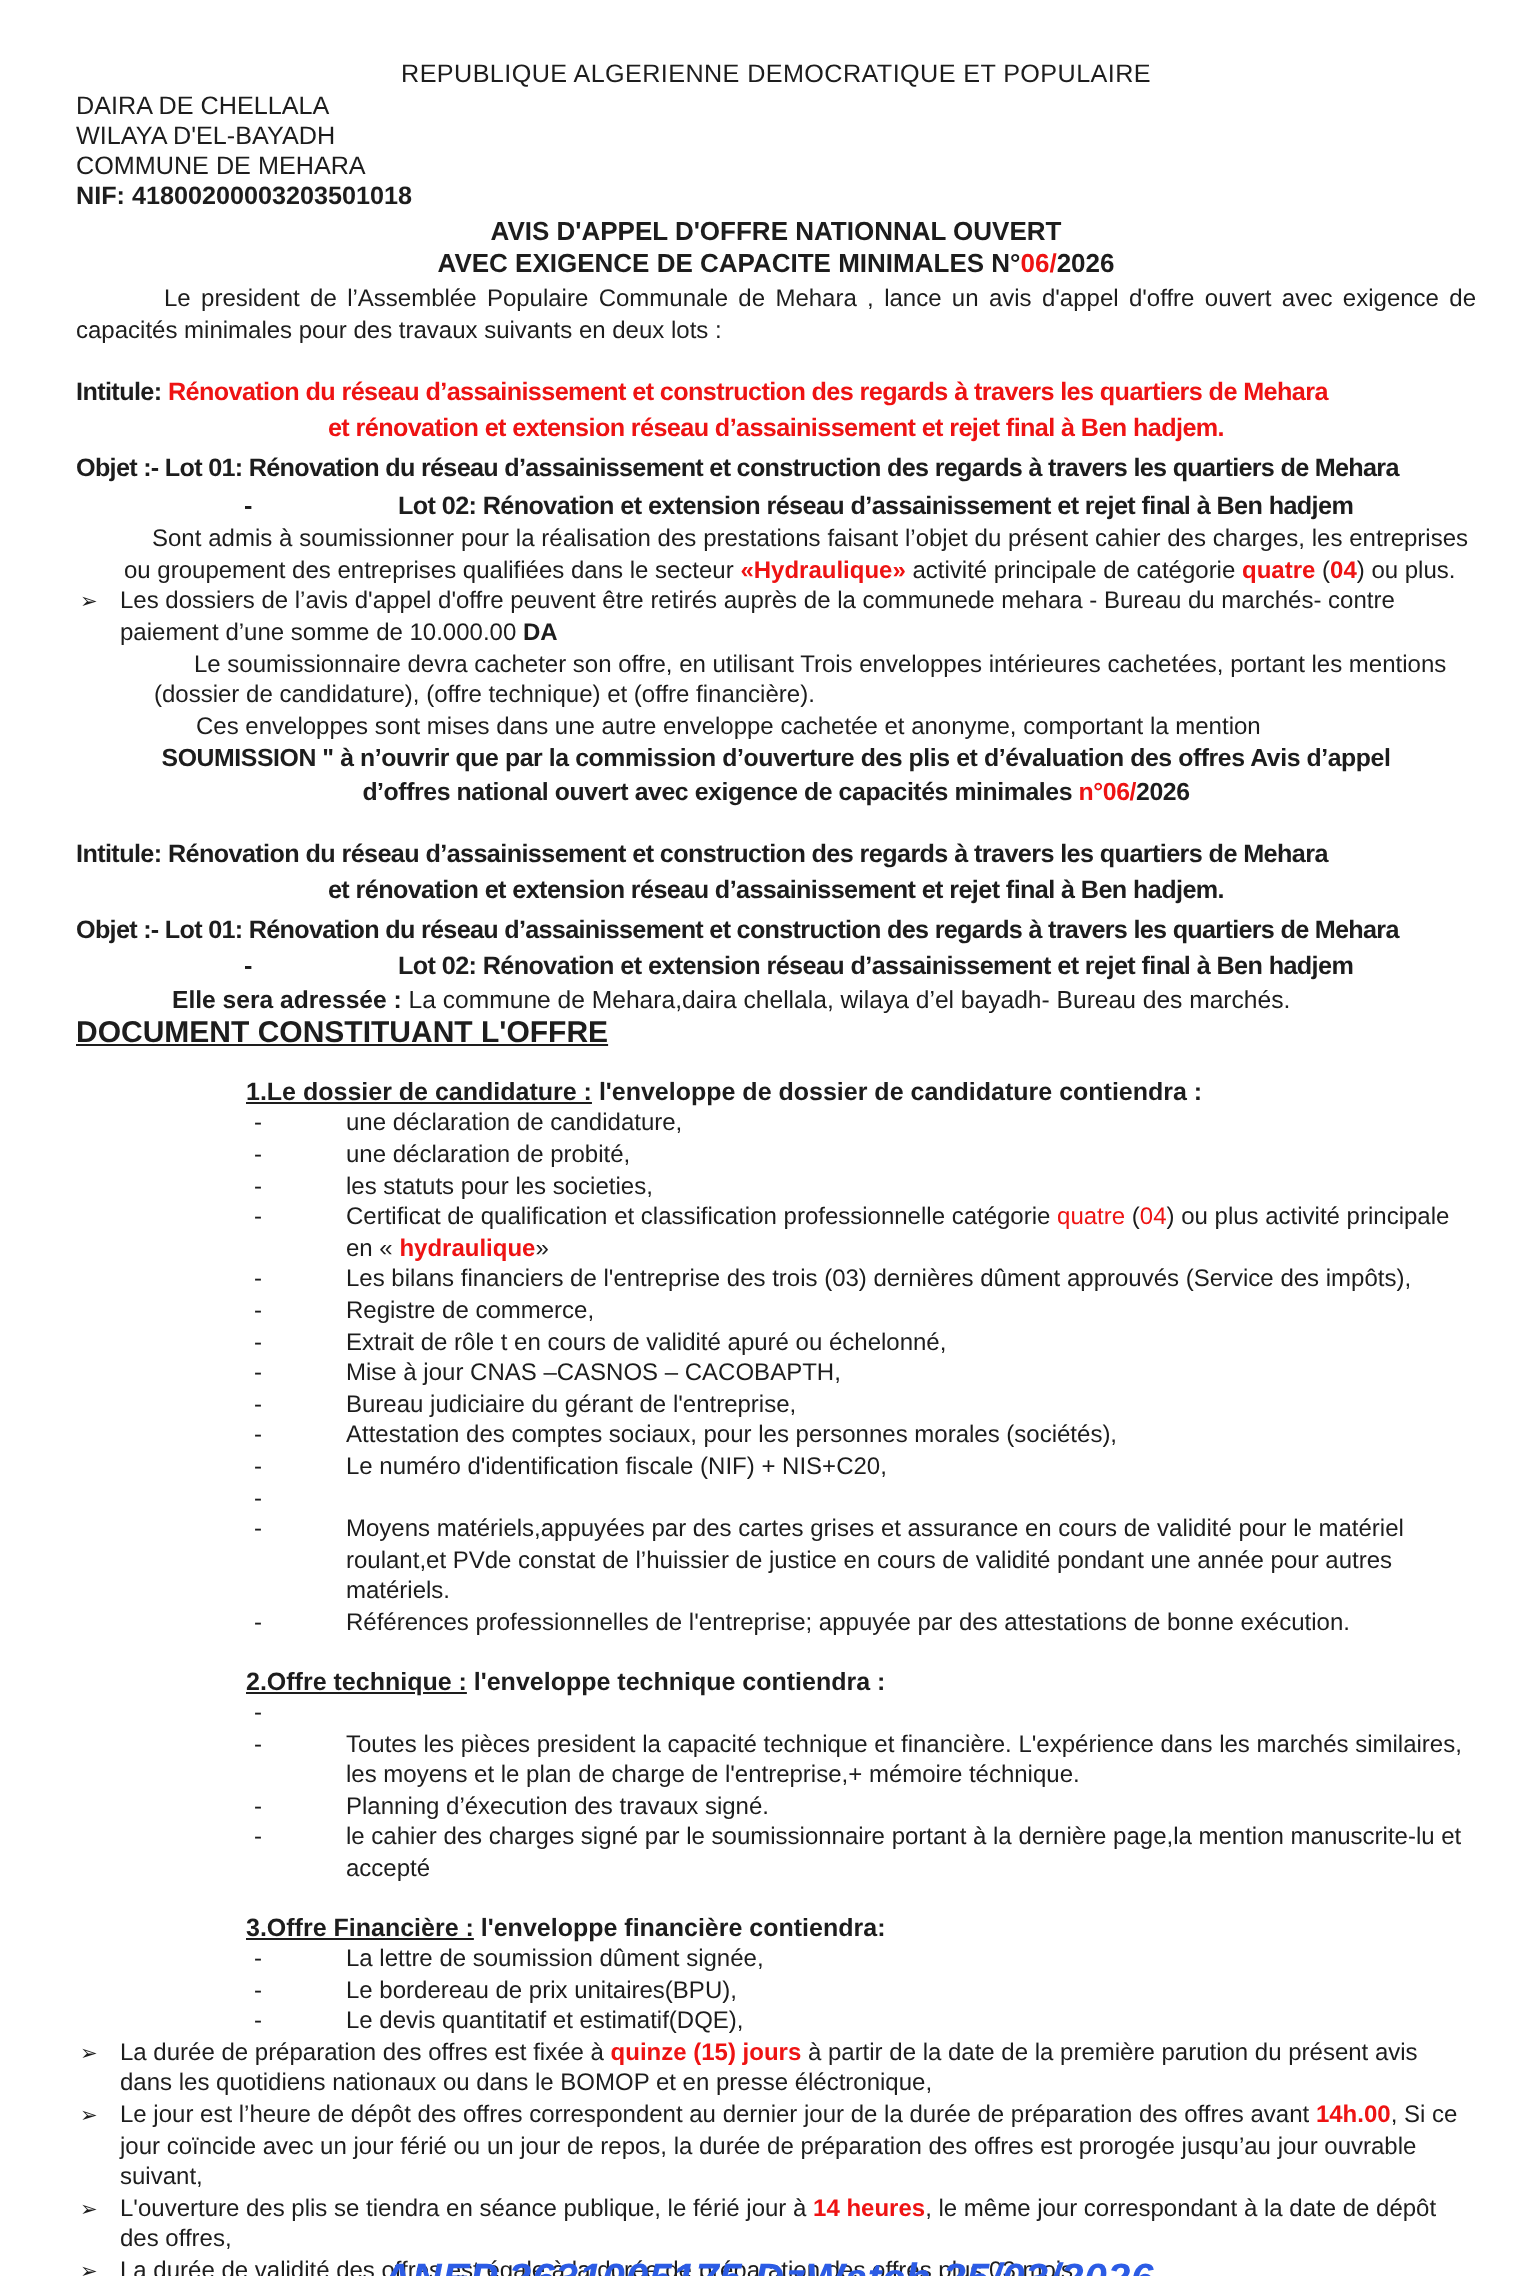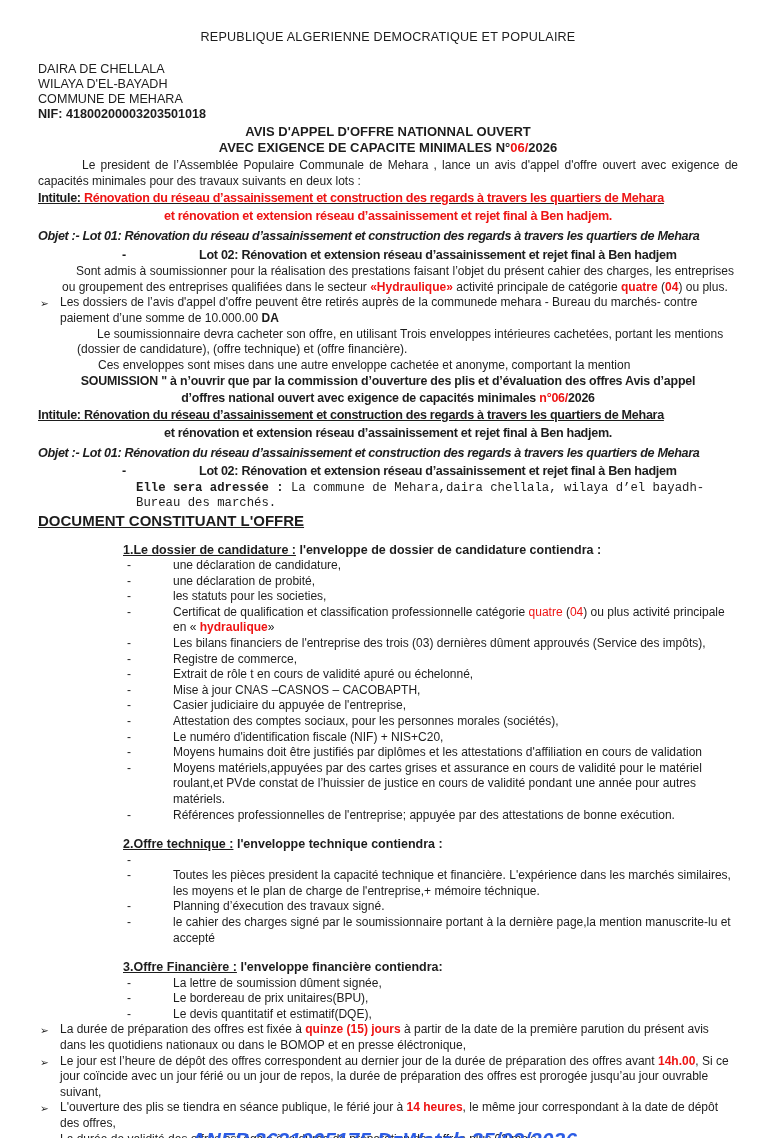--- a/index.html
+++ b/index.html
@@ -6,41 +6,41 @@
   html,body{margin:0;padding:0;}
   body{
     width:768px;height:1138px;background:#ffffff;position:relative;
     font-family:"Liberation Sans","DejaVu Sans",sans-serif;color:var(--ink);
   }
   .page{position:absolute;inset:0;padding:30px 30px 0 38px;box-sizing:border-box;
         font-size:12px;line-height:15.6px;}
   .b{font-weight:bold}
   .r{color:var(--red)}
   .u{text-decoration:underline}
-  .reg{text-align:center;font-size:12.6px;letter-spacing:.2px;margin-bottom:16px;}
+  .reg{text-align:center;font-size:12.6px;letter-spacing:.2px;margin-bottom:0;}
   .issuer div{font-size:12.6px;line-height:15.2px;}
   .nif{font-weight:bold;}
   .title{text-align:center;font-weight:bold;font-size:13px;line-height:15.8px;margin-top:2px;margin-bottom:2px;}
   
   .l{margin:0;}
   .pind{text-indent:44px;text-align:justify;}
-  .intitule,.intitule2{font-size:12.6px;line-height:18px;margin-top:0;letter-spacing:-.3px;text-decoration:underline;}
+  .intitule,.intitule2{font-size:12.6px;line-height:18px;margin-top:14px;letter-spacing:-.3px;}
   .credcenter,.bcenter{text-align:center;font-size:12.6px;line-height:18px;letter-spacing:-.3px;}
-  .objet{font-size:12.6px;line-height:18.5px;margin-top:2px;letter-spacing:-.35px;font-style:italic;}
+  .objet{font-size:12.6px;line-height:18.5px;margin-top:2px;letter-spacing:-.35px;}
   .lot2{font-size:12.6px;line-height:18.5px;display:flex;letter-spacing:-.3px;}
   .lot2 .marker{margin-left:84px;width:50px;font-weight:bold;}
   .lot2 .txt{flex:1;margin-left:27px;}
   .sadmis{margin-left:24px;text-indent:14px;text-align:justify;padding-right:4px;}
   .arrow{display:flex;}
   .arrow .marker{width:20px;margin-left:2px;font-size:10.5px;padding-top:1px;flex:none;}
   .arrow .txt{flex:1;}
   .psoum{margin-left:39px;text-indent:20px;}
   .pces{margin-left:60px;}
   .soumission{text-align:center;font-size:12.4px;line-height:16.2px;letter-spacing:-.2px;}
-  .elle{margin-left:98px;font-size:12.3px;font-family:Liberation Mono, monospace;}
+  .elle{margin-left:48px;font-size:12.3px;}
   .doch{font-size:15px;margin-top:1px;}
   .numh{margin-left:85px;font-size:12.5px;line-height:16.5px;margin-top:13px;}
   .dash{display:flex;}
   .dash .marker{margin-left:89px;width:46px;flex:none;}
   .dash .txt{flex:1;padding-right:6px;}
   .footer{position:absolute;left:0;right:0;top:1132px;text-align:center;
           font-weight:bold;font-size:20.5px;color:var(--blue);letter-spacing:.3px;font-style:italic;}
 </style>
 </head>
 <body>
@@ -112,33 +112,32 @@
       <div class="l dash">
         <span class="marker">-</span>
         <span class="txt"><span class="">Extrait de rôle t en cours de validité apuré ou échelonné,</span></span>
       </div>
       <div class="l dash">
         <span class="marker">-</span>
         <span class="txt"><span class="">Mise à jour CNAS –CASNOS – CACOBAPTH,</span></span>
       </div>
       <div class="l dash">
         <span class="marker">-</span>
-        <span class="txt"><span class="">Casier judiciaire du appuyée de l'entreprise,</span></span>
+        <span class="txt"><span class="">Bureau judiciaire du gérant de l'entreprise,</span></span>
       </div>
       <div class="l dash">
         <span class="marker">-</span>
         <span class="txt"><span class="">Attestation des comptes sociaux, pour les personnes morales (sociétés),</span></span>
       </div>
       <div class="l dash">
         <span class="marker">-</span>
         <span class="txt"><span class="">Le numéro d'identification fiscale (NIF) + NIS+C20,</span></span>
       </div>
       <div class="l dash">
         <span class="marker">-</span>
-        <span class="txt"><span class="">Moyens humains doit être justifiés par diplômes et les attestations d'affiliation en cours de validation</span></span>
       </div>
       <div class="l dash">
         <span class="marker">-</span>
         <span class="txt"><span class="">Moyens matériels,appuyées par des cartes grises et assurance en cours de validité pour le matériel roulant,et PVde constat de l’huissier de justice en cours de validité pondant une année pour autres  matériels.</span></span>
       </div>
       <div class="l dash">
         <span class="marker">-</span>
         <span class="txt"><span class="">Références professionnelles de l'entreprise; appuyée par des attestations de bonne exécution.</span></span>
       </div>
       <div class="l numh"><span class="b u ">2.Offre technique :</span><span class="b "> l'enveloppe technique contiendra :</span></div>

